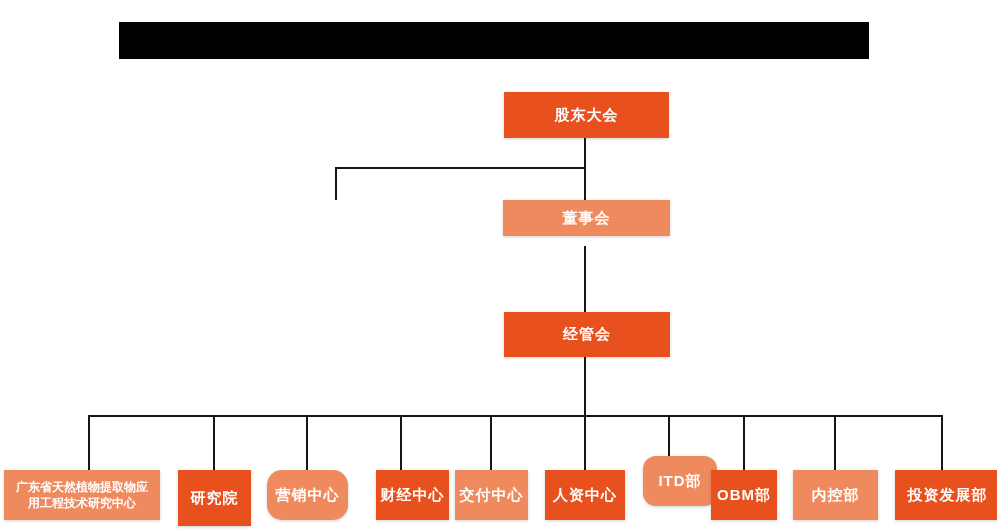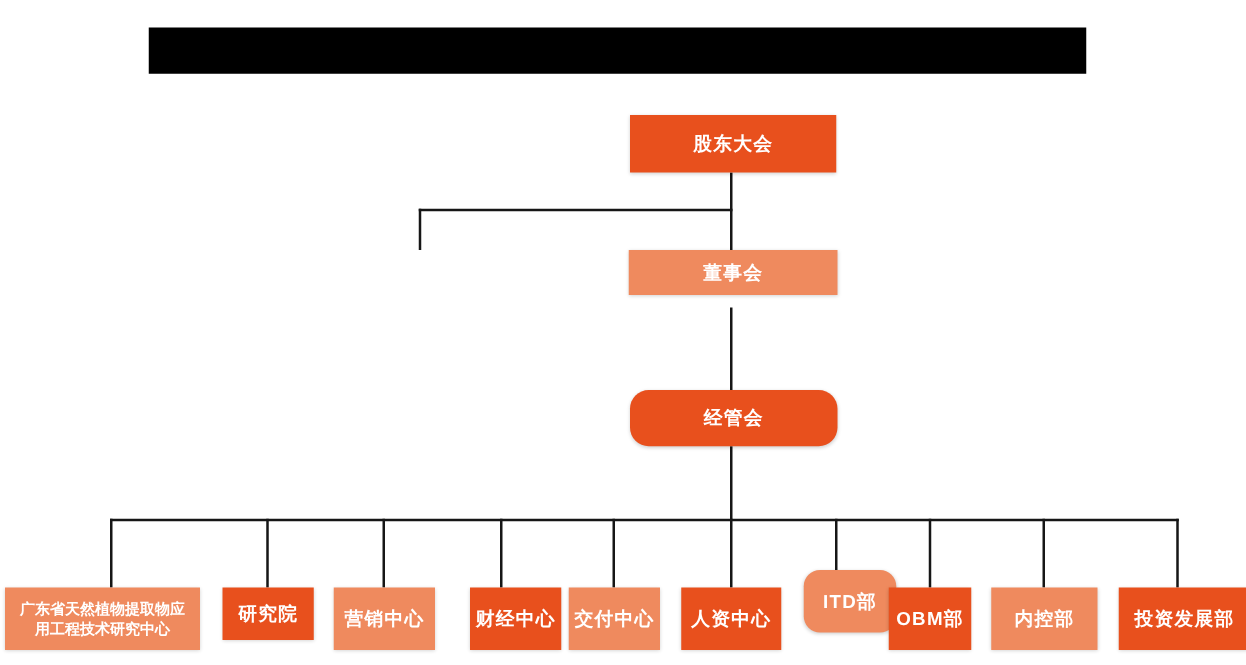--- a/index.html
+++ b/index.html
@@ -73,26 +73,26 @@
   <div class="line v" style="left:584px; top:415px; height:55px;"></div>
   <div class="line v" style="left:668px; top:415px; height:55px;"></div>
   <div class="line v" style="left:743px; top:415px; height:55px;"></div>
   <div class="line v" style="left:834px; top:415px; height:55px;"></div>
   <div class="line v" style="left:941px; top:415px; height:55px;"></div>
 
   <div class="node primary" style="left:504px; top:92px; width:165px; height:46px;text-align:right;">股东大会</div>
 
   <div class="node secondary" style="left:503px; top:200px; width:167px; height:36px;">董事会</div>
 
-  <div class="node primary" style="left:504px; top:312px; width:166px; height:45px;border-radius:15px;">经管会</div>
+  <div class="node primary" style="left:504px; top:312px; width:166px; height:45px;">经管会</div>
 
   <div class="node secondary small-text" style="left:4px; top:470px; width:156px; height:50px;">广东省天然植物提取物应
 用工程技术研究中心</div>
-  <div class="node primary" style="left:178px; top:470px; width:73px; height:42px;">研究院</div>
-  <div class="node secondary" style="left:267px; top:470px; width:81px; height:50px;">营销中心</div>
+  <div class="node primary" style="left:178px; top:470px; width:73px; height:56px;">研究院</div>
+  <div class="node secondary" style="left:267px; top:470px; width:81px; height:50px;border-radius:15px;">营销中心</div>
   <div class="node primary" style="left:376px; top:470px; width:73px; height:50px;">财经中心</div>
   <div class="node secondary" style="left:455px; top:470px; width:73px; height:50px;">交付中心</div>
   <div class="node primary" style="left:545px; top:470px; width:80px; height:50px;">人资中心</div>
   <div class="node secondary" style="left:643px; top:456px; width:74px; height:50px;border-radius:13px;">ITD部</div>
   <div class="node primary" style="left:711px; top:470px; width:66px; height:50px;">OBM部</div>
   <div class="node secondary" style="left:793px; top:470px; width:85px; height:50px;">内控部</div>
   <div class="node primary" style="left:895px; top:470px; width:105px; height:50px;">投资发展部</div>
 
 </div>
 

